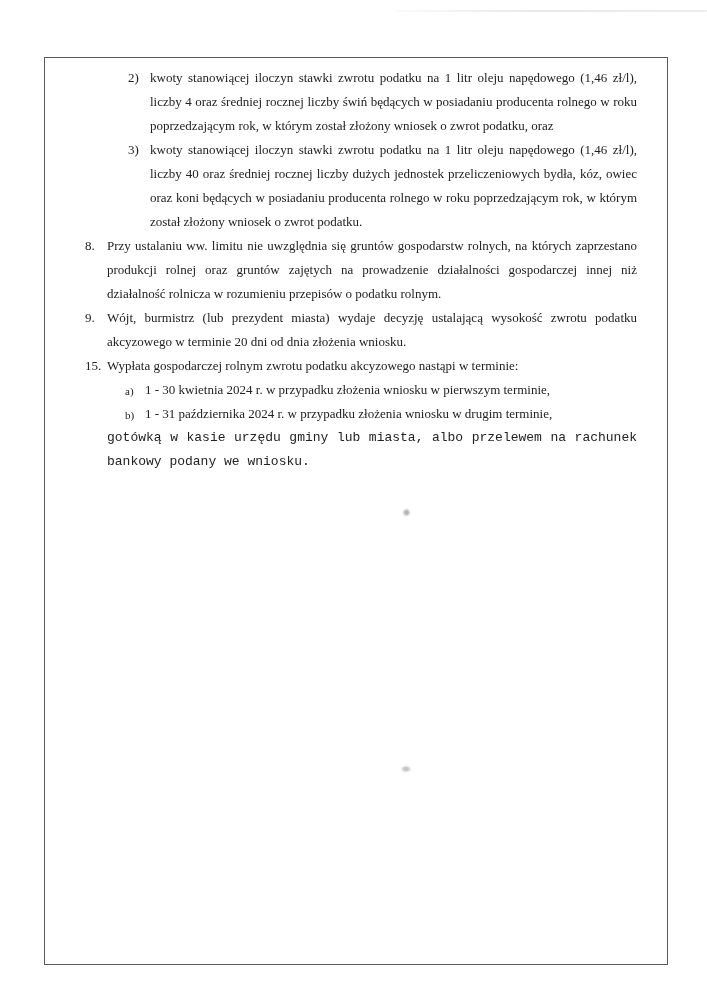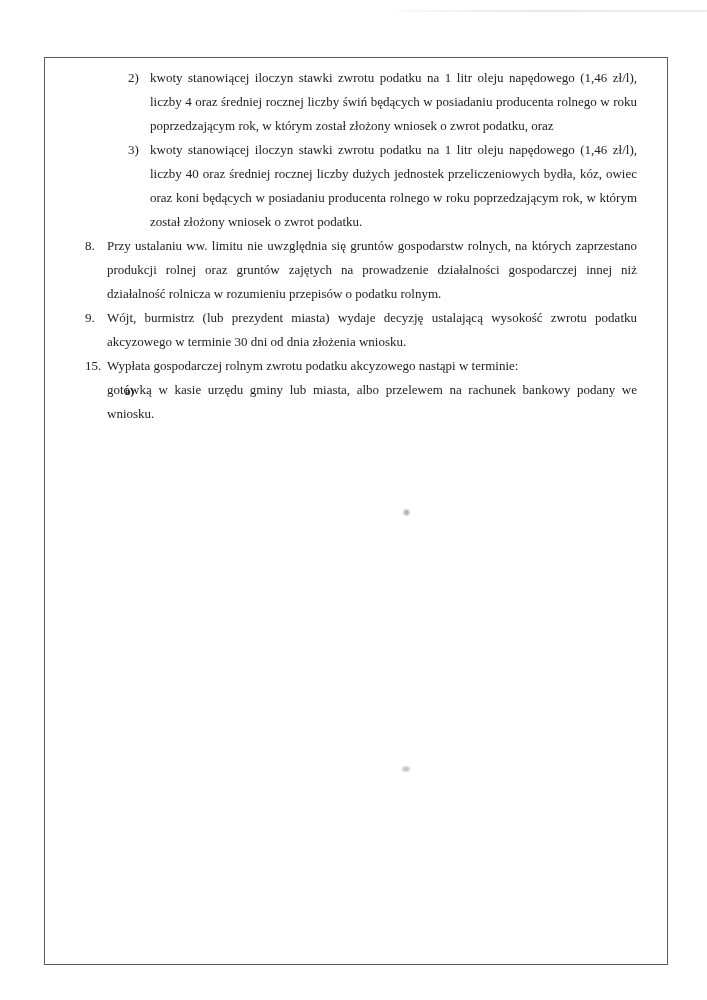--- a/index.html
+++ b/index.html
@@ -58,20 +58,21 @@
     padding-left: 20px;
     text-align: left;
   }
   .li.letter .marker {
     font-size: 11px;
     top: 1px;
   }
   
   .li.cont {
     padding-left: 22px;
+    font-family: Liberation Mono, monospace;
   }
   
   .scan-line-top {
     position: absolute;
     left: 396px;
     top: 10px;
     width: 311px;
     height: 2px;
     background: linear-gradient(90deg, rgba(0,0,0,0.02), rgba(0,0,0,0.09) 45%, rgba(0,0,0,0.07));
     border-radius: 1px;
@@ -112,34 +113,36 @@
     <span class="text">kwoty stanowiącej iloczyn stawki zwrotu podatku na 1 litr oleju napędowego (1,46 zł/l), liczby 40 oraz średniej rocznej liczby dużych jednostek przeliczeniowych bydła, kóz, owiec oraz koni będących w posiadaniu producenta rolnego w roku poprzedzającym rok, w którym został złożony wniosek o zwrot podatku.</span>
   </div>
 
   <div class="li main">
     <span class="marker">8.</span>
     <span class="text">Przy ustalaniu ww. limitu nie uwzględnia się gruntów gospodarstw rolnych, na których zaprzestano produkcji rolnej oraz gruntów zajętych na prowadzenie działalności gospodarczej innej niż działalność rolnicza w rozumieniu przepisów o podatku rolnym.</span>
   </div>
 
   <div class="li main">
     <span class="marker">9.</span>
-    <span class="text">Wójt, burmistrz (lub prezydent miasta) wydaje decyzję ustalającą wysokość zwrotu podatku akcyzowego w terminie 30 dni od dnia złożenia wniosku.</span>
+    <span class="text">Wójt, burmistrz (lub prezydent miasta) wydaje decyzję ustalającą wysokość zwrotu podatku akcyzowego w terminie 20 dni od dnia złożenia wniosku.</span>
   </div>
 
   <div class="li main">
     <span class="marker">15.</span>
     <span class="text">Wypłata gospodarczej rolnym zwrotu podatku akcyzowego nastąpi w terminie:</span>
   </div>
 
   <div class="li letter">
     <span class="marker">a)</span>
+    <span class="text">1 - 30 kwietnia 2024 r. w przypadku złożenia wniosku w pierwszym terminie,</span>
   </div>
 
   <div class="li letter">
     <span class="marker">b)</span>
+    <span class="text">1 - 31 października 2024 r. w przypadku złożenia wniosku w drugim terminie,</span>
   </div>
 
   <div class="li cont">
     <span class="text">gotówką w kasie urzędu gminy lub miasta, albo przelewem na rachunek bankowy podany we wniosku.</span>
   </div>
 
 </div>
 
 <div class="scan-dot-1"></div>
 <div class="scan-dot-2"></div>

